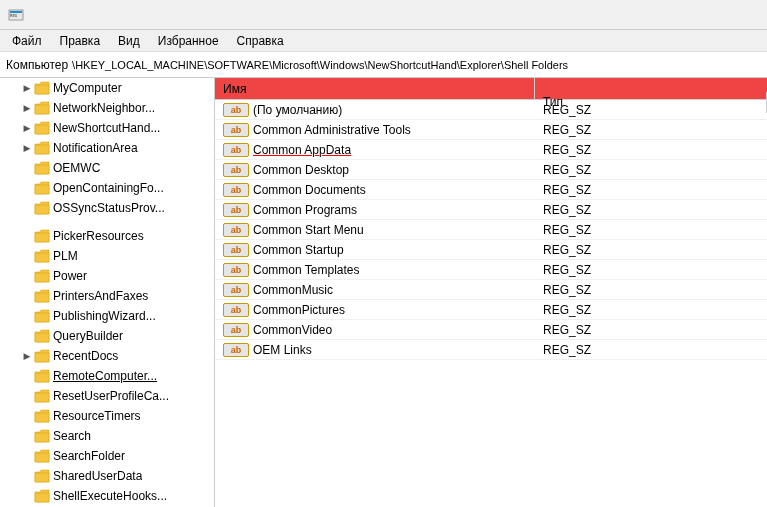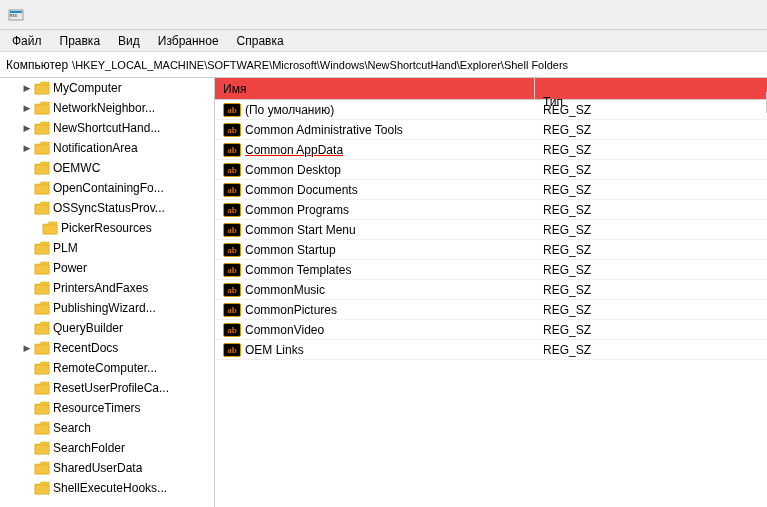--- a/index.html
+++ b/index.html
@@ -173,30 +173,30 @@
       display: flex;
       align-items: center;
       gap: 4px;
     }
     .reg-cell-type { flex: 1; }
 
     .ab-icon {
       display: inline-flex;
       align-items: center;
       justify-content: center;
-      width: 18px;
+      width: 26px;
       height: 14px;
       font-size: 9px;
       font-weight: bold;
       color: #cc6600;
       border: 1px solid #cc9900;
       border-radius: 2px;
-      background: #000000;
+      background: #e5e5e5;
       flex-shrink: 0;
-      font-family: Liberation Serif, serif;
+      font-family: Liberation Sans, sans-serif;
     }
 
     
     .folder-svg { width: 16px; height: 14px; }
 
     ::-webkit-scrollbar { width: 10px; height: 10px; }
     ::-webkit-scrollbar-track { background: #f0f0f0; }
     ::-webkit-scrollbar-thumb { background: #bbb; border: 2px solid #f0f0f0; }
   </style>
 </head>
@@ -290,21 +290,21 @@
       <div class="tree-item" style="padding-left: 20px;">
         <span class="tree-expand"></span>
         <span class="tree-folder-icon">
           <svg class="folder-svg" viewBox="0 0 16 14">
     <path d="M1,3 L6,3 L7,1 L15,1 L15,13 L1,13 Z" fill="#f5c542" stroke="#cca300" stroke-width="0.5"></path>
     <rect x="1" y="4" width="14" height="9" rx="0.5" fill="#f5c542" stroke="#cca300" stroke-width="0.5"></rect>
   </svg>
         </span>
         <span class="tree-label">OSSyncStatusProv...</span>
       </div>
-      <div class="tree-item" style="padding-left: 28px;">
+      <div class="tree-item" style="padding-left: 20px; margin-top: 8px;">
         <span class="tree-expand"></span>
         <span class="tree-folder-icon">
           <svg class="folder-svg" viewBox="0 0 16 14">
     <path d="M1,3 L6,3 L7,1 L15,1 L15,13 L1,13 Z" fill="#f5c542" stroke="#cca300" stroke-width="0.5"></path>
     <rect x="1" y="4" width="14" height="9" rx="0.5" fill="#f5c542" stroke="#cca300" stroke-width="0.5"></rect>
   </svg>
         </span>
         <span class="tree-label">PickerResources</span>
       </div>
       <div class="tree-item" style="padding-left: 20px;">
@@ -360,21 +360,21 @@
       <div class="tree-item" style="padding-left: 20px;">
         <span class="tree-expand">▶</span>
         <span class="tree-folder-icon">
           <svg class="folder-svg" viewBox="0 0 16 14">
     <path d="M1,3 L6,3 L7,1 L15,1 L15,13 L1,13 Z" fill="#f5c542" stroke="#cca300" stroke-width="0.5"></path>
     <rect x="1" y="4" width="14" height="9" rx="0.5" fill="#f5c542" stroke="#cca300" stroke-width="0.5"></rect>
   </svg>
         </span>
         <span class="tree-label">RecentDocs</span>
       </div>
-      <div class="tree-item" style="padding-left: 20px;">
+      <div class="tree-item" style="padding-left: 20px; text-decoration: underline;">
         <span class="tree-expand"></span>
         <span class="tree-folder-icon">
           <svg class="folder-svg" viewBox="0 0 16 14">
     <path d="M1,3 L6,3 L7,1 L15,1 L15,13 L1,13 Z" fill="#f5c542" stroke="#cca300" stroke-width="0.5"></path>
     <rect x="1" y="4" width="14" height="9" rx="0.5" fill="#f5c542" stroke="#cca300" stroke-width="0.5"></rect>
   </svg>
         </span>
         <span class="tree-label">RemoteComputer...</span>
       </div>
       <div class="tree-item" style="padding-left: 20px;">

